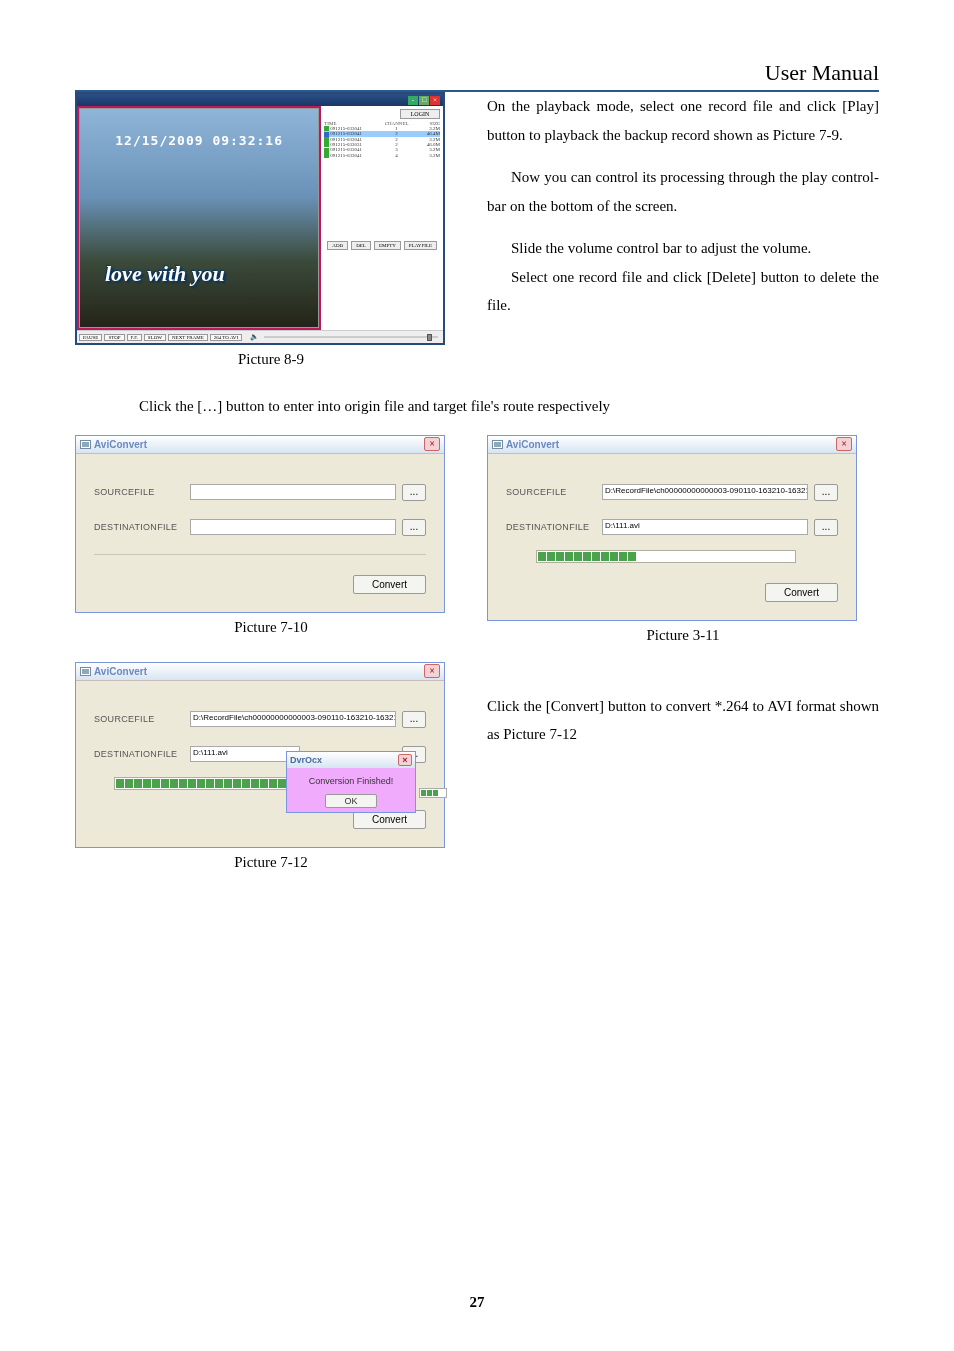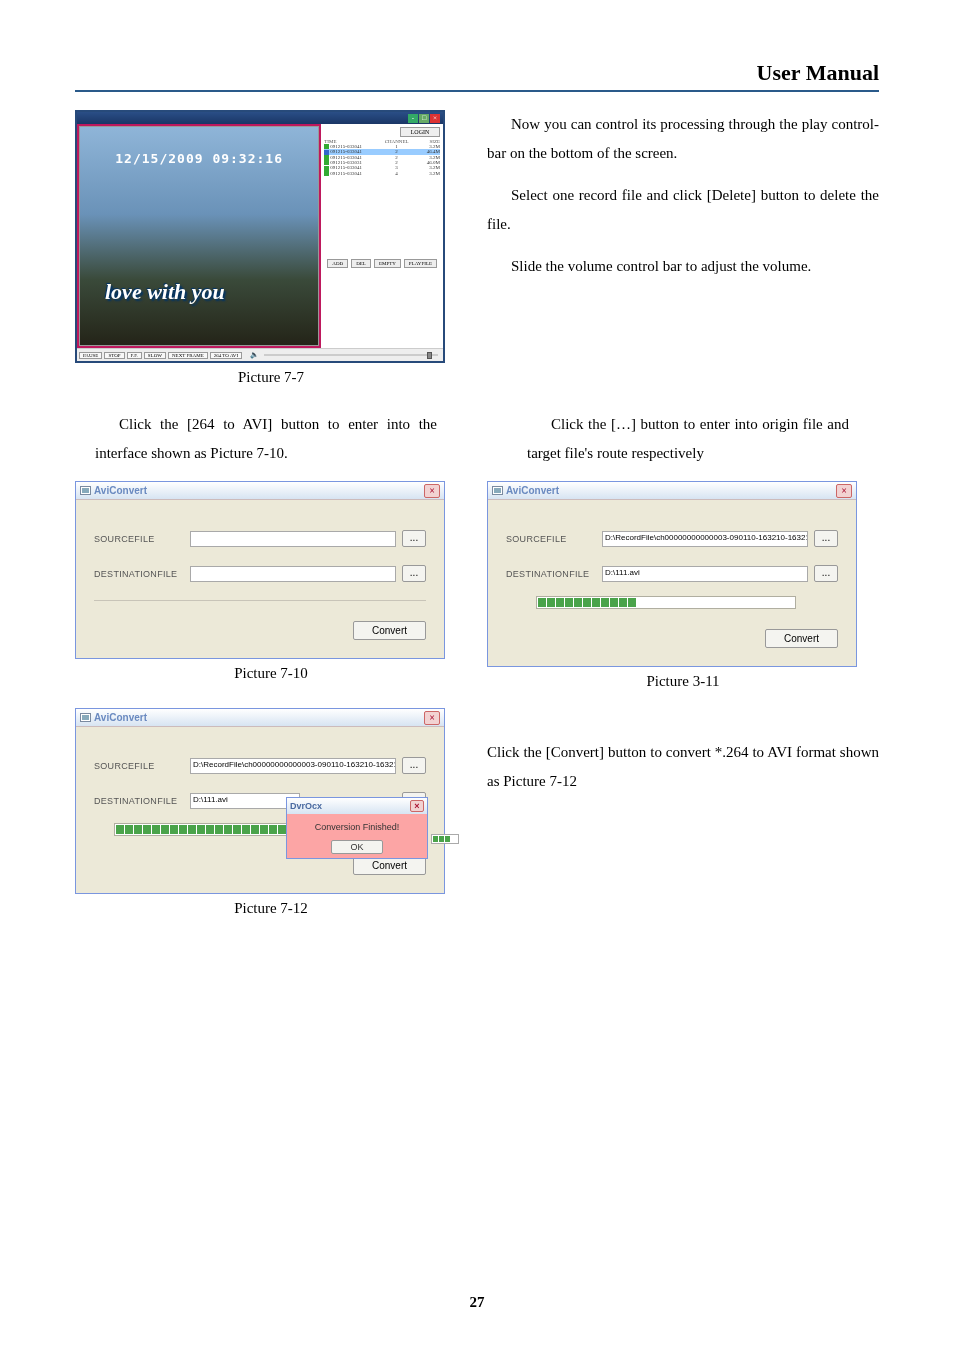--- a/index.html
+++ b/index.html
@@ -7,24 +7,23 @@
     font-family: "Times New Roman", serif;
     width: 954px;
     height: 1351px;
     background: #fff;
     position: relative;
     padding: 60px 75px 0 75px;
   }
   .header {
     text-align: right;
     font-size: 22px;
-    font-weight: bold;
+    font-weight: normal;
     border-bottom: 2px solid #2a5a8a;
     padding-bottom: 4px;
-    margin-bottom: 18px;
   }
   .two-col {
     display: flex;
     gap: 20px;
   }
   .left-col, .right-col {
     flex: 1;
     min-width: 0;
   }
   .caption {
@@ -283,22 +282,22 @@
     width:8px;
     height:9px;
     background:#4aa34a;
   }
 
   
   .sub-dialog {
     position:absolute;
     top: 88px;
     left: 210px;
-    width: 142px;
-    background:#fca5a5;
+    width: 130px;
+    background:#f0abfc;
     border:1px solid #7a96df;
     font-family: Tahoma, Arial, sans-serif;
   }
   .sub-title {
     background: linear-gradient(#fff,#d7e4f2);
     display:flex;
     justify-content:space-between;
     align-items:center;
     padding:1px 3px;
     height:16px;
@@ -418,34 +417,32 @@
         <div class="ctrl-btn">F.F.</div>
         <div class="ctrl-btn">SLOW</div>
         <div class="ctrl-btn">NEXT FRAME</div>
         <div class="ctrl-btn">264 TO AVI</div>
         <span style="font-size:7px;margin-left:6px;">🔈</span>
         <div class="vol-track">
             <div class="vol-thumb"></div>
           </div>
       </div>
     </div>
-    <div class="caption">Picture 7-7</div>
+    <div class="caption">Picture 8-9</div>
   </div>
 
   <div class="right-col">
+    <p class="body-text"><span>On the playback mode, select one record file and click [Play] button to playback the backup record shown as Picture 7-9.</span></p>
     <p class="body-text"><span class="indent"></span><span>Now you can control its processing through the play control-bar on the bottom of the screen.</span></p>
+    <p class="body-text" style="margin-bottom:0"><span class="indent"></span><span>Slide the volume control bar to adjust the volume.</span></p>
     <p class="body-text"><span class="indent"></span><span>Select one record file and click [Delete] button to delete the file.</span></p>
-    <p class="body-text" style="margin-bottom:0"><span class="indent"></span><span>Slide the volume control bar to adjust the volume.</span></p>
   </div>
 </div>
 
 <div class="two-col" style="margin-top:6px;">
-  <div class="left-col">
-    <p class="body-text" style="padding:0 30px 0 20px"><span class="indent"></span><span>Click the [264 to AVI] button to enter into the interface shown as Picture 7-10.</span></p>
-  </div>
   <div class="right-col">
     <p class="body-text" style="padding:0 30px 0 40px"><span class="indent"></span><span>Click the […] button to enter into origin file and target file's route respectively</span></p>
   </div>
 </div>
 
 <div class="two-col">
   <div class="left-col">
     <div class="avi-win">
       <div class="avi-title">
         <div class="avi-title-left">

